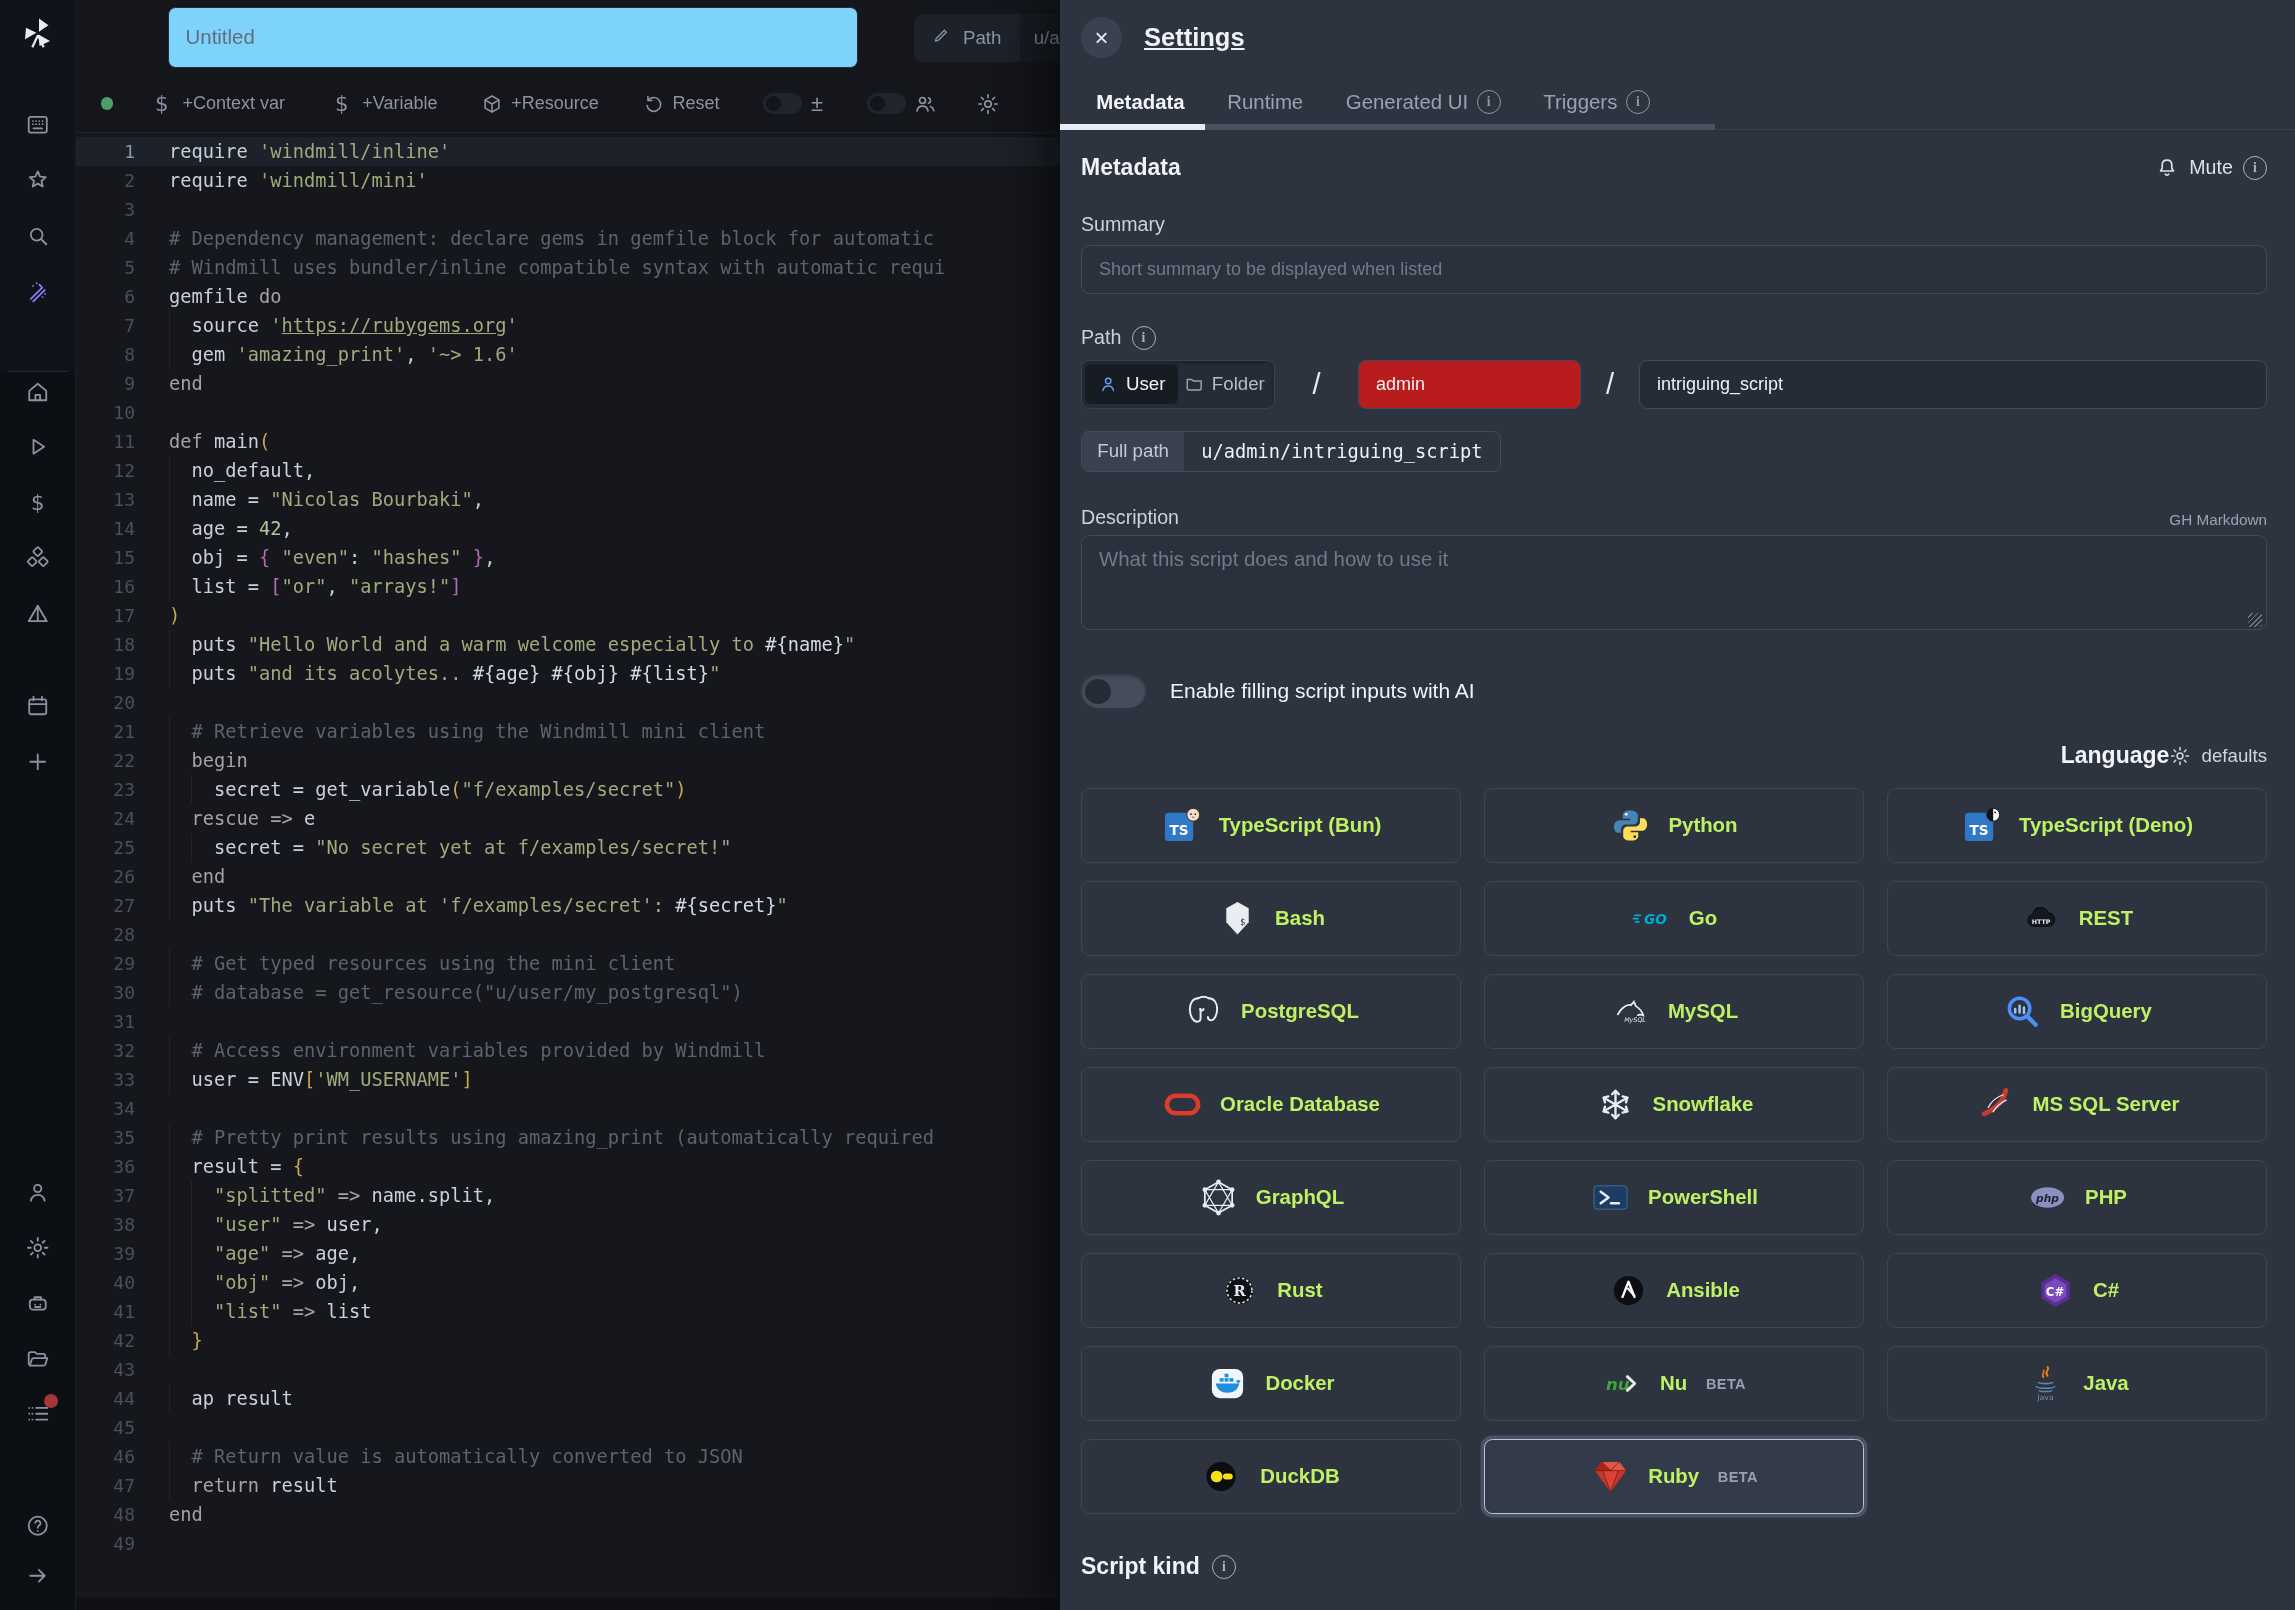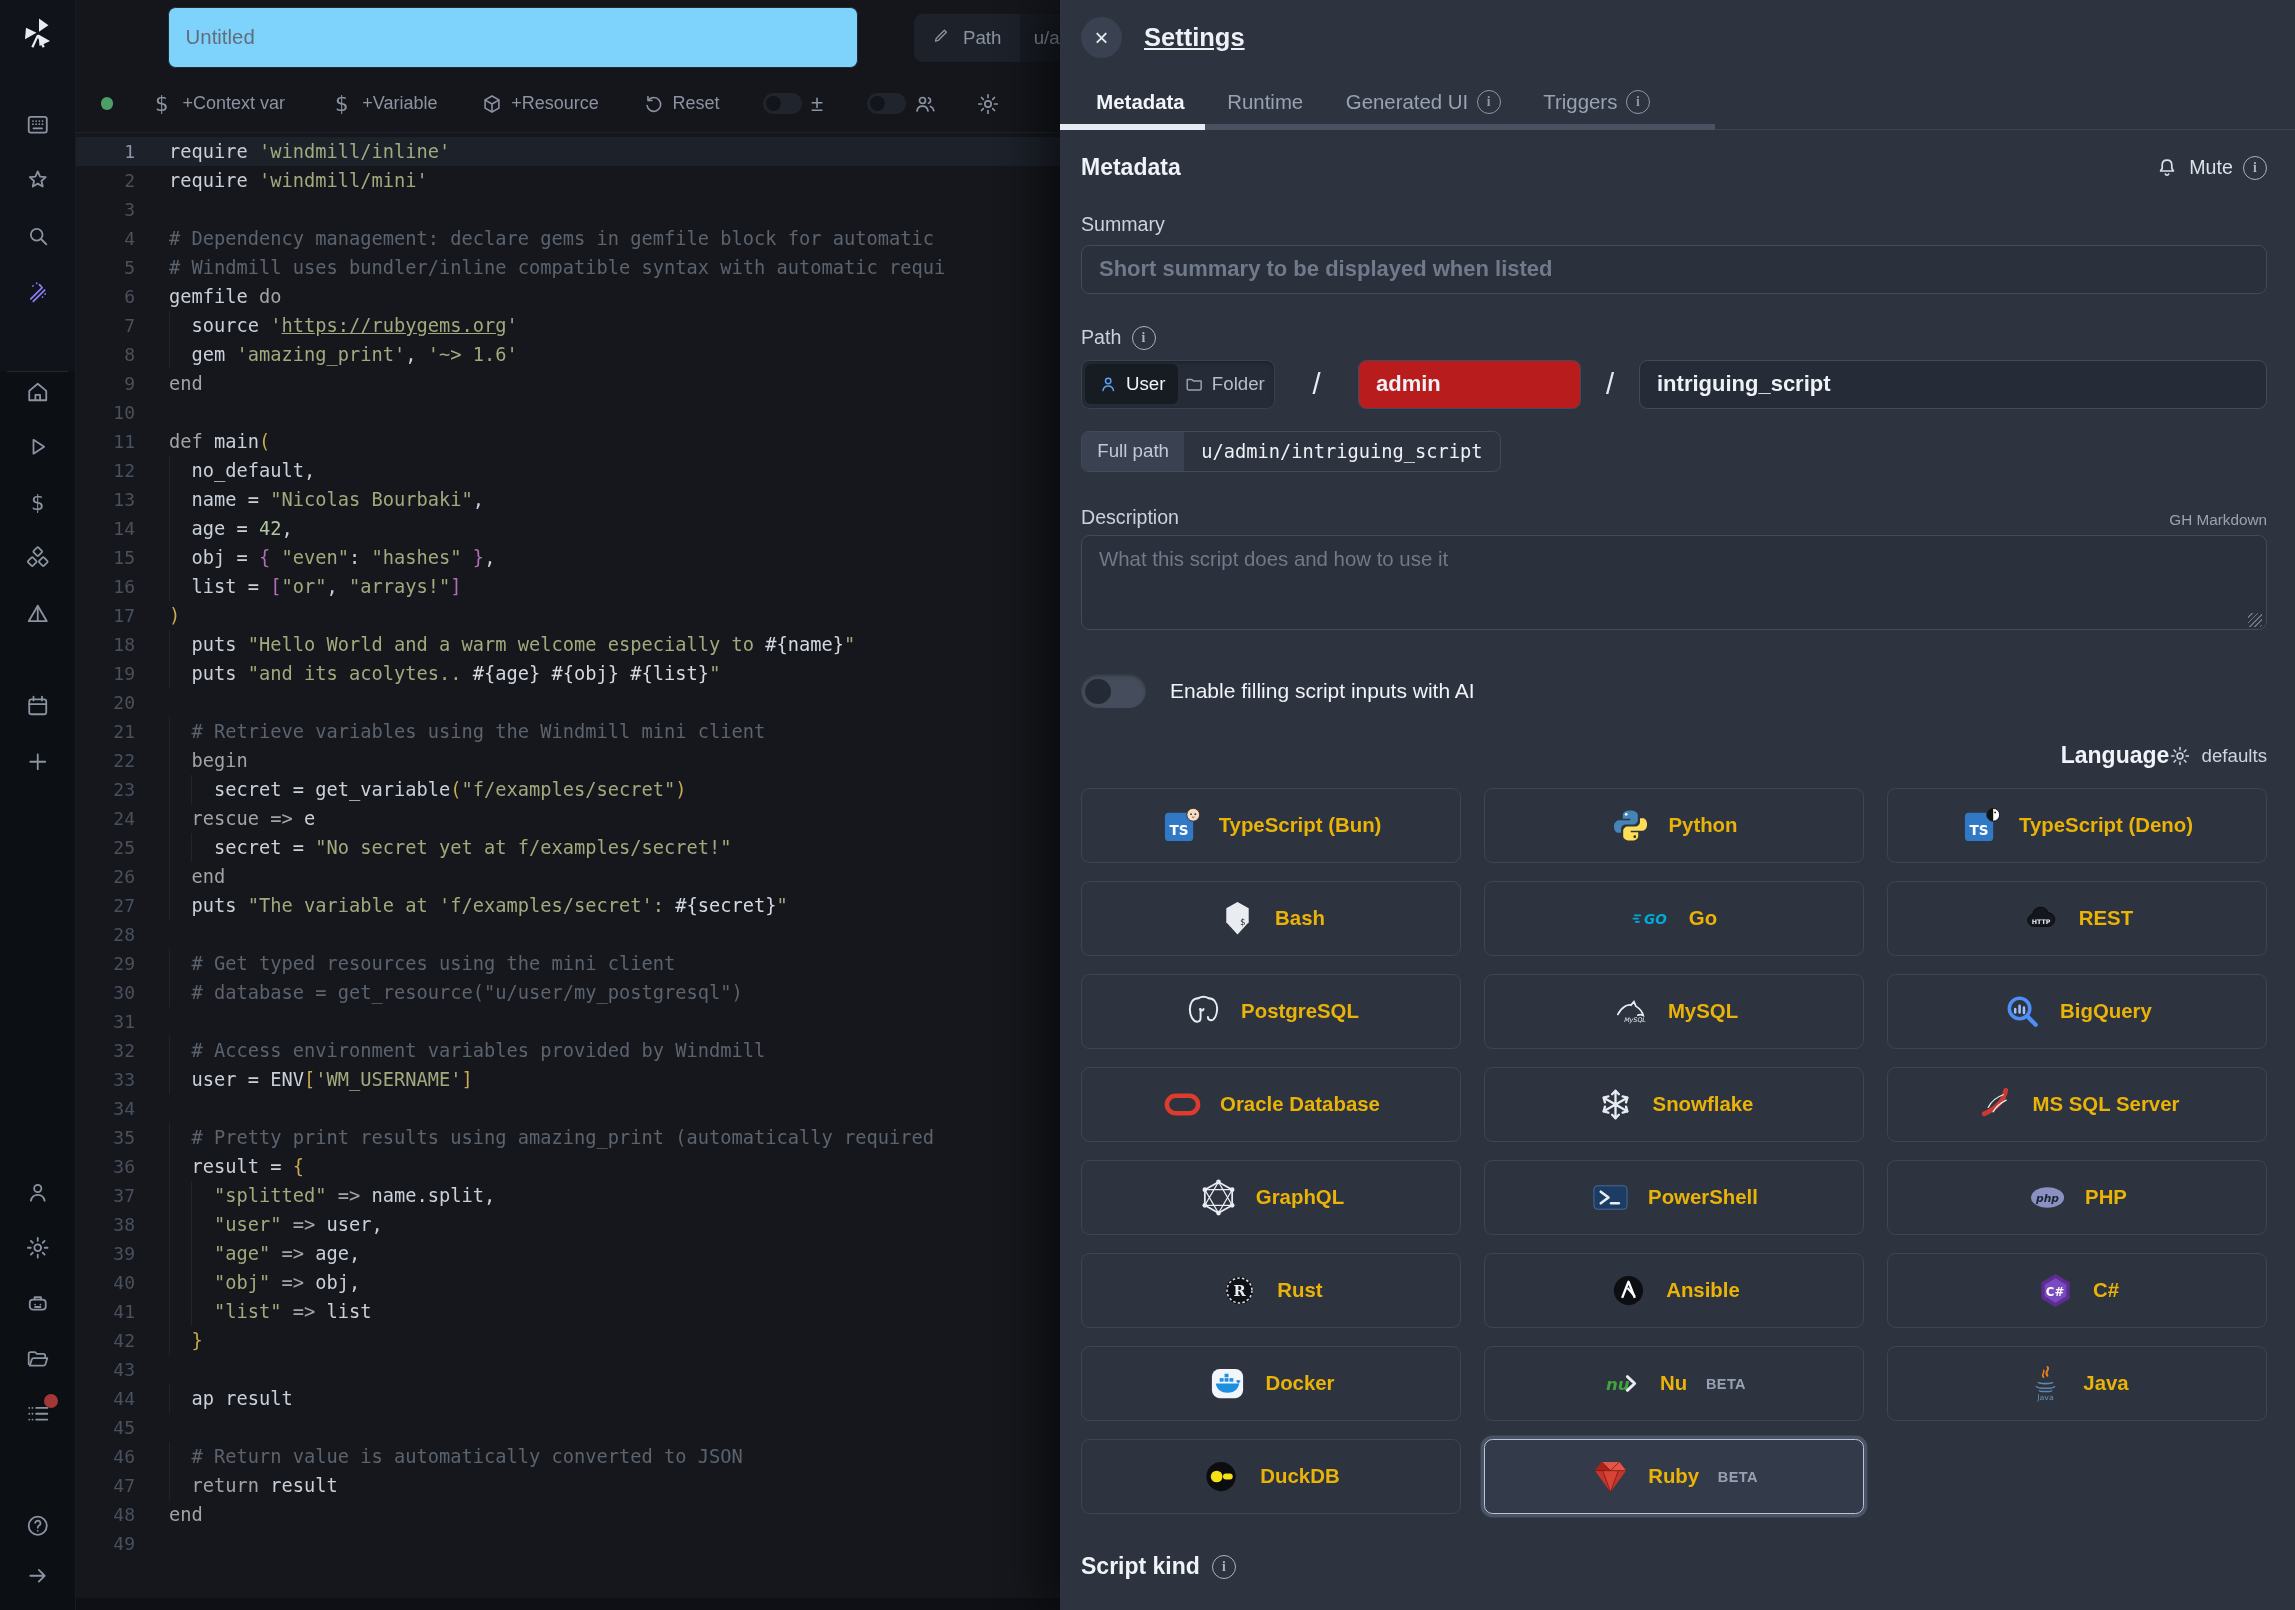--- a/index.html
+++ b/index.html
@@ -61,21 +61,21 @@
   .info-i{display:inline-flex;align-items:center;justify-content:center;width:22px;height:22px;border-radius:50%;
     border:1.7px solid currentColor;font-size:13.6px;font-weight:bold;font-family:"Liberation Serif",serif;flex:0 0 auto;cursor:pointer;}
   .dw-content{padding:0 28px 0 21px;}
   .meta-row{display:flex;align-items:center;justify-content:space-between;margin-top:24px;}
   .h-meta{font-size:23px;font-weight:bold;color:#f0f3f8;}
   .mute{display:flex;align-items:center;gap:10.2px;color:#dce1ea;font-size:19.6px;cursor:pointer;}
   .mute .info-i{color:#aab3c2;}
   .field-label{margin-top:32px;font-size:19.6px;color:#ccd2dc;display:flex;align-items:center;gap:10.2px;}
   .field-label .info-i{color:#aab3c2;}
   .text-input{margin-top:8.5px;width:100%;height:49px;box-sizing:border-box;background:#2a303c;border:0.9px solid #434b5b;
-    border-radius:8.5px;color:#eef1f6;font-size:22px;padding:0 17px;font-family:"Liberation Sans",sans-serif;outline:none;font-weight:bold;}
+    border-radius:8.5px;color:#eef1f6;font-size:18px;padding:0 17px;font-family:"Liberation Sans",sans-serif;outline:none;}
   .text-input::placeholder{color:#707a8a;}
   .path-controls{margin-top:10.2px;display:flex;align-items:center;}
   .seg{width:194px;height:49px;box-sizing:border-box;background:#262c37;border:0.9px solid #3a4150;border-radius:8.5px;
     display:flex;align-items:center;padding:3.4px;box-shadow:inset 0 1.7px 3.4px rgba(0,0,0,.25);}
   .seg-opt{flex:1;height:100%;display:flex;align-items:center;justify-content:center;gap:7.7px;border-radius:6px;
     font-size:18.7px;color:#b6bdc9;cursor:pointer;}
   .seg-opt.sel{background:#171b22;color:#f0f3f8;}
   .seg-opt.sel .seg-ic{color:#5ea0f2;}
   .seg-ic{display:flex;color:#9aa3b2;}
   .slash{width:83px;text-align:center;font-size:29px;color:#e7ebf2;font-weight:300;}
@@ -98,21 +98,21 @@
   .toggle-lg{width:65px;height:34px;border-radius:17px;background:#454d5c;position:relative;cursor:pointer;flex:0 0 auto;box-shadow:inset 0 1.7px 3.4px rgba(0,0,0,.3);}
   .toggle-lg::after{content:"";position:absolute;left:4.3px;top:4.3px;width:25.5px;height:25.5px;border-radius:50%;background:#252b36;}
   .ai-label{font-size:21px;color:#f0f3f8;}
   .lang-row{margin-top:34px;display:flex;align-items:center;justify-content:flex-end;}
   .h-lang{font-size:23px;font-weight:bold;color:#f0f3f8;}
   .defaults{display:flex;align-items:center;gap:10.2px;color:#cfd5df;font-size:18.7px;cursor:pointer;}
   .lang-grid{margin-top:18.7px;display:grid;grid-template-columns:repeat(3,1fr);gap:18px 23px;}
   .lang-card{height:75px;border:0.9px solid #3e4654;border-radius:8.5px;display:flex;align-items:center;justify-content:center;
     gap:17px;cursor:pointer;box-sizing:border-box;background:transparent;}
   .lang-card .lc-icon{width:41px;height:41px;display:flex;align-items:center;justify-content:center;flex:0 0 auto;}
-  .lang-card .lc-name{font-size:20.4px;font-weight:600;color:#eab308;white-space:nowrap;}
+  .lang-card .lc-name{font-size:20.4px;font-weight:600;color:#bef264;white-space:nowrap;}
   .lang-card .lc-beta{font-size:14.5px;font-weight:600;color:#98a1b3;margin-left:1.7px;letter-spacing:0.4px;}
   .lang-card.sel{border:1.7px solid #b6c5da;box-shadow:0 0 0 3.4px rgba(150,170,200,.28);background:#333b4a;}
   .kind-row{margin-top:39px;display:flex;align-items:center;gap:12px;}
   .h-kind{font-size:23px;font-weight:bold;color:#f0f3f8;}
   .kind-row .info-i{color:#aab3c2;}
 </style>
 </head>
 <body>
 
 <div class="sidebar">

